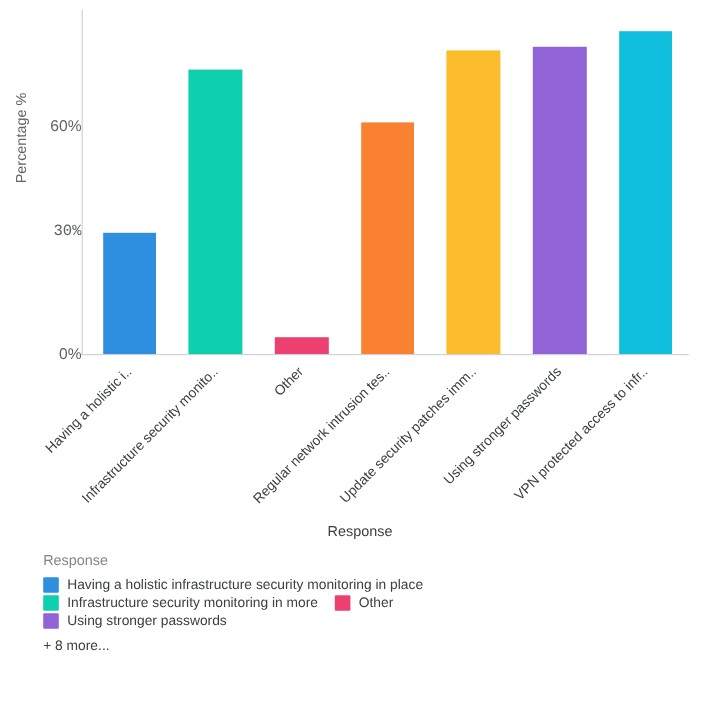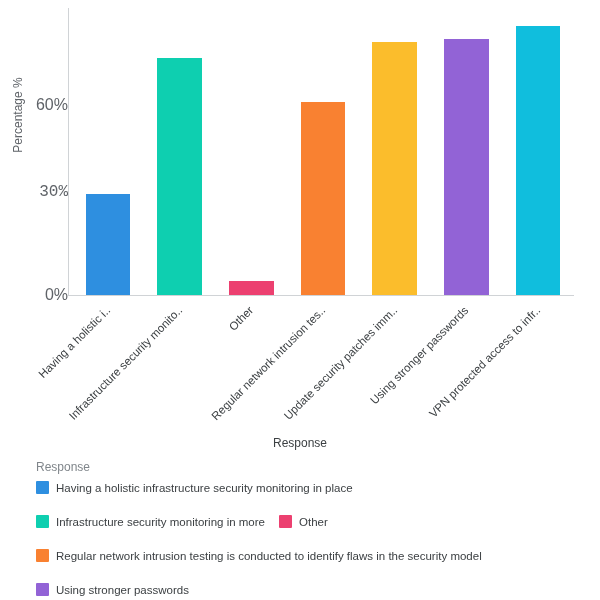--- a/index.html
+++ b/index.html
@@ -37,21 +37,21 @@
     transform: rotate(-90deg);
     font-size: 12px;
     color: #5f6368;
     white-space: nowrap;
   }
   .y-tick-label {
     position: absolute;
     right: 0;
     width: 44px;
     text-align: right;
-    font-size: 16px;
+    font-size: 13px;
     color: #5f6368;
     transform: translateY(-50%);
   }
   .y-ticks {
     position: absolute;
     left: 0;
     top: 0;
     width: 68px;
     height: 300px;
   }
@@ -107,21 +107,21 @@
     width: 552px;
   }
   .legend-title {
     font-size: 12px;
     color: #80868b;
     margin-bottom: 7px;
   }
   .legend-rows {
     display: flex;
     flex-direction: column;
-    gap: 21px;
+    gap: 2px;
   }
   .legend-row {
     display: flex;
     flex-direction: row;
     align-items: center;
     gap: 0px;
   }
   .legend-item {
     display: flex;
     flex-direction: row;
@@ -196,26 +196,20 @@
             <span class="swatch" style="background: rgb(14, 207, 176);"></span>
             <span class="legend-label">Infrastructure security monitoring in more</span>
           </div>
           <div class="legend-item">
             <span class="swatch" style="background: rgb(236, 64, 112);"></span>
             <span class="legend-label">Other</span>
           </div>
         </div>
         <div class="legend-row">
           <div class="legend-item">
-            <span class="swatch" style="background: rgb(249, 129, 49);"></span>
-            <span class="legend-label">Regular network intrusion testing is conducted to identify flaws in the security model</span>
-          </div>
-        </div>
-        <div class="legend-row">
-          <div class="legend-item">
             <span class="swatch" style="background: rgb(146, 99, 214);"></span>
             <span class="legend-label">Using stronger passwords</span>
           </div>
         </div>
       </div>
     <div class="legend-more">+ 8 more...</div>
   </div>
 
 </div>
 

